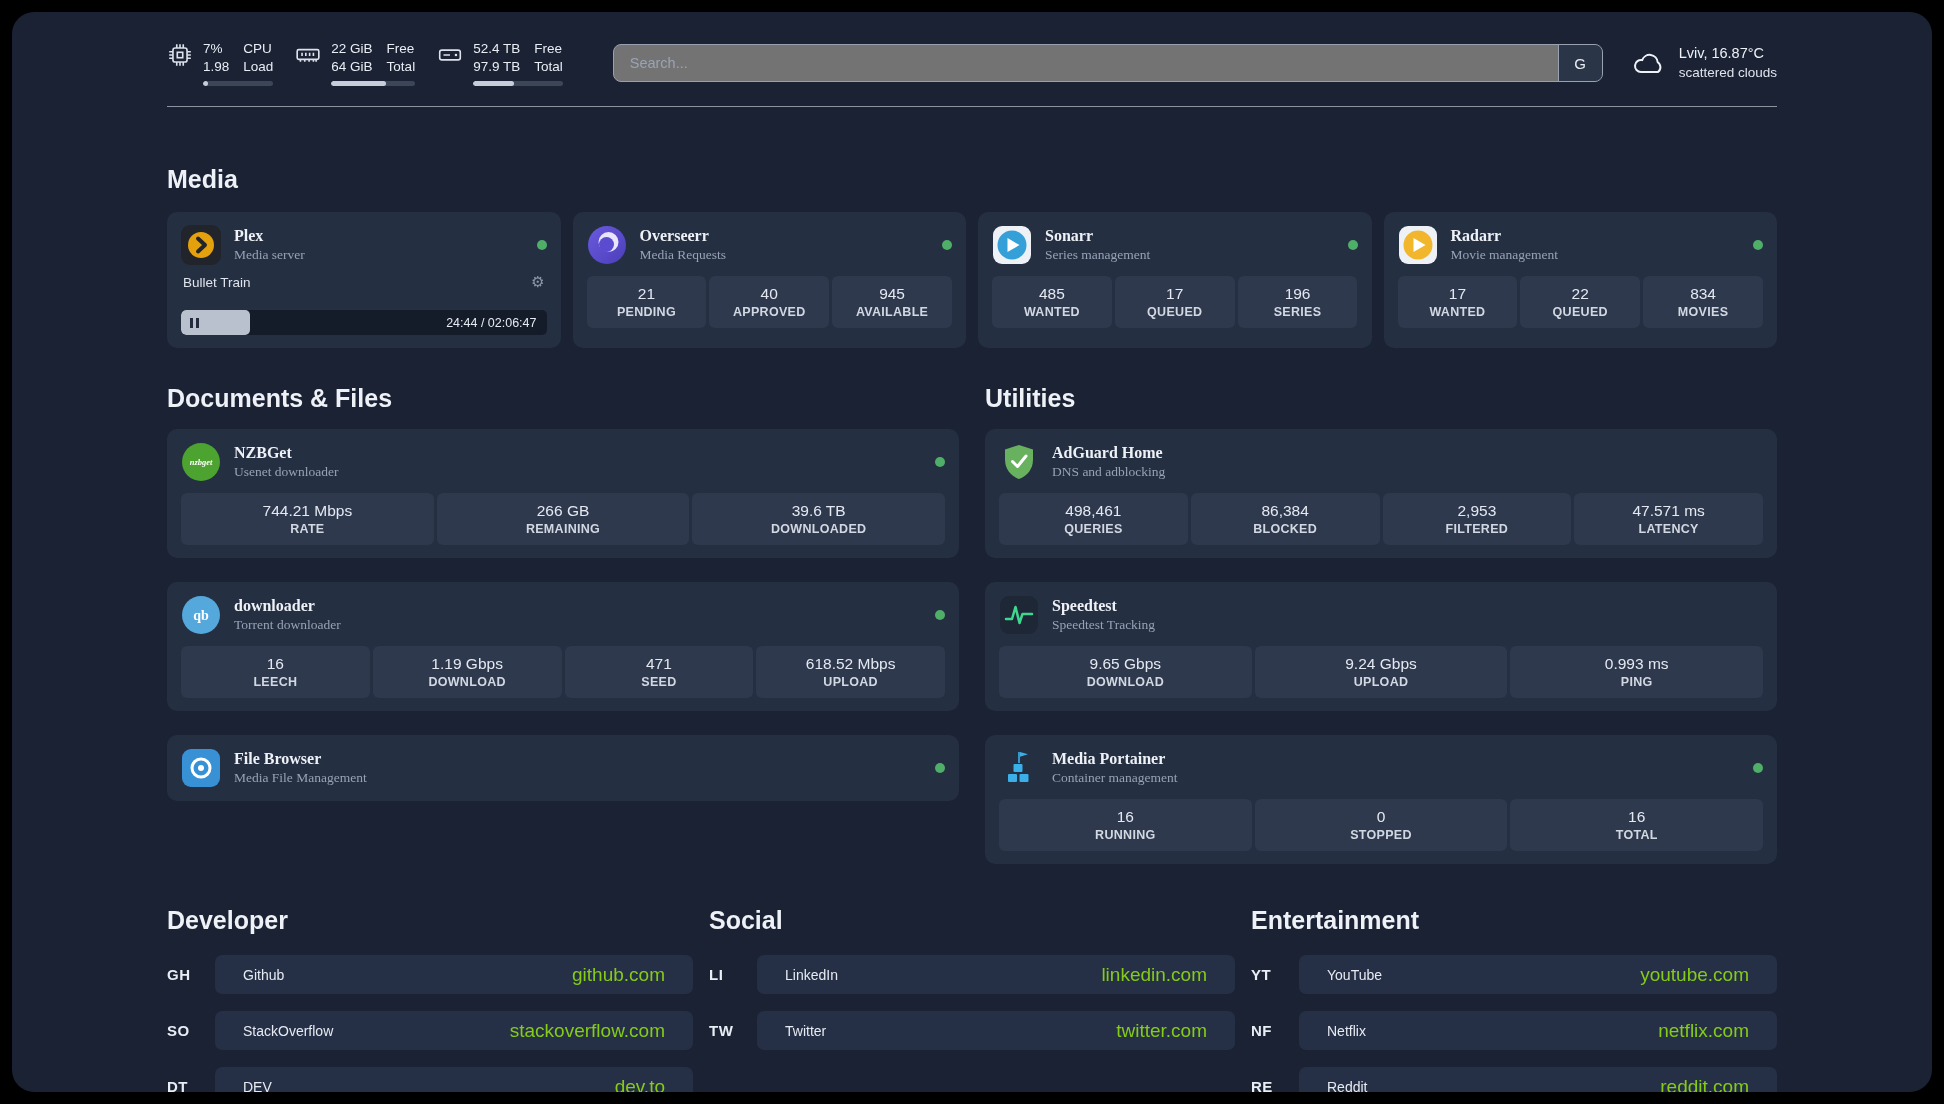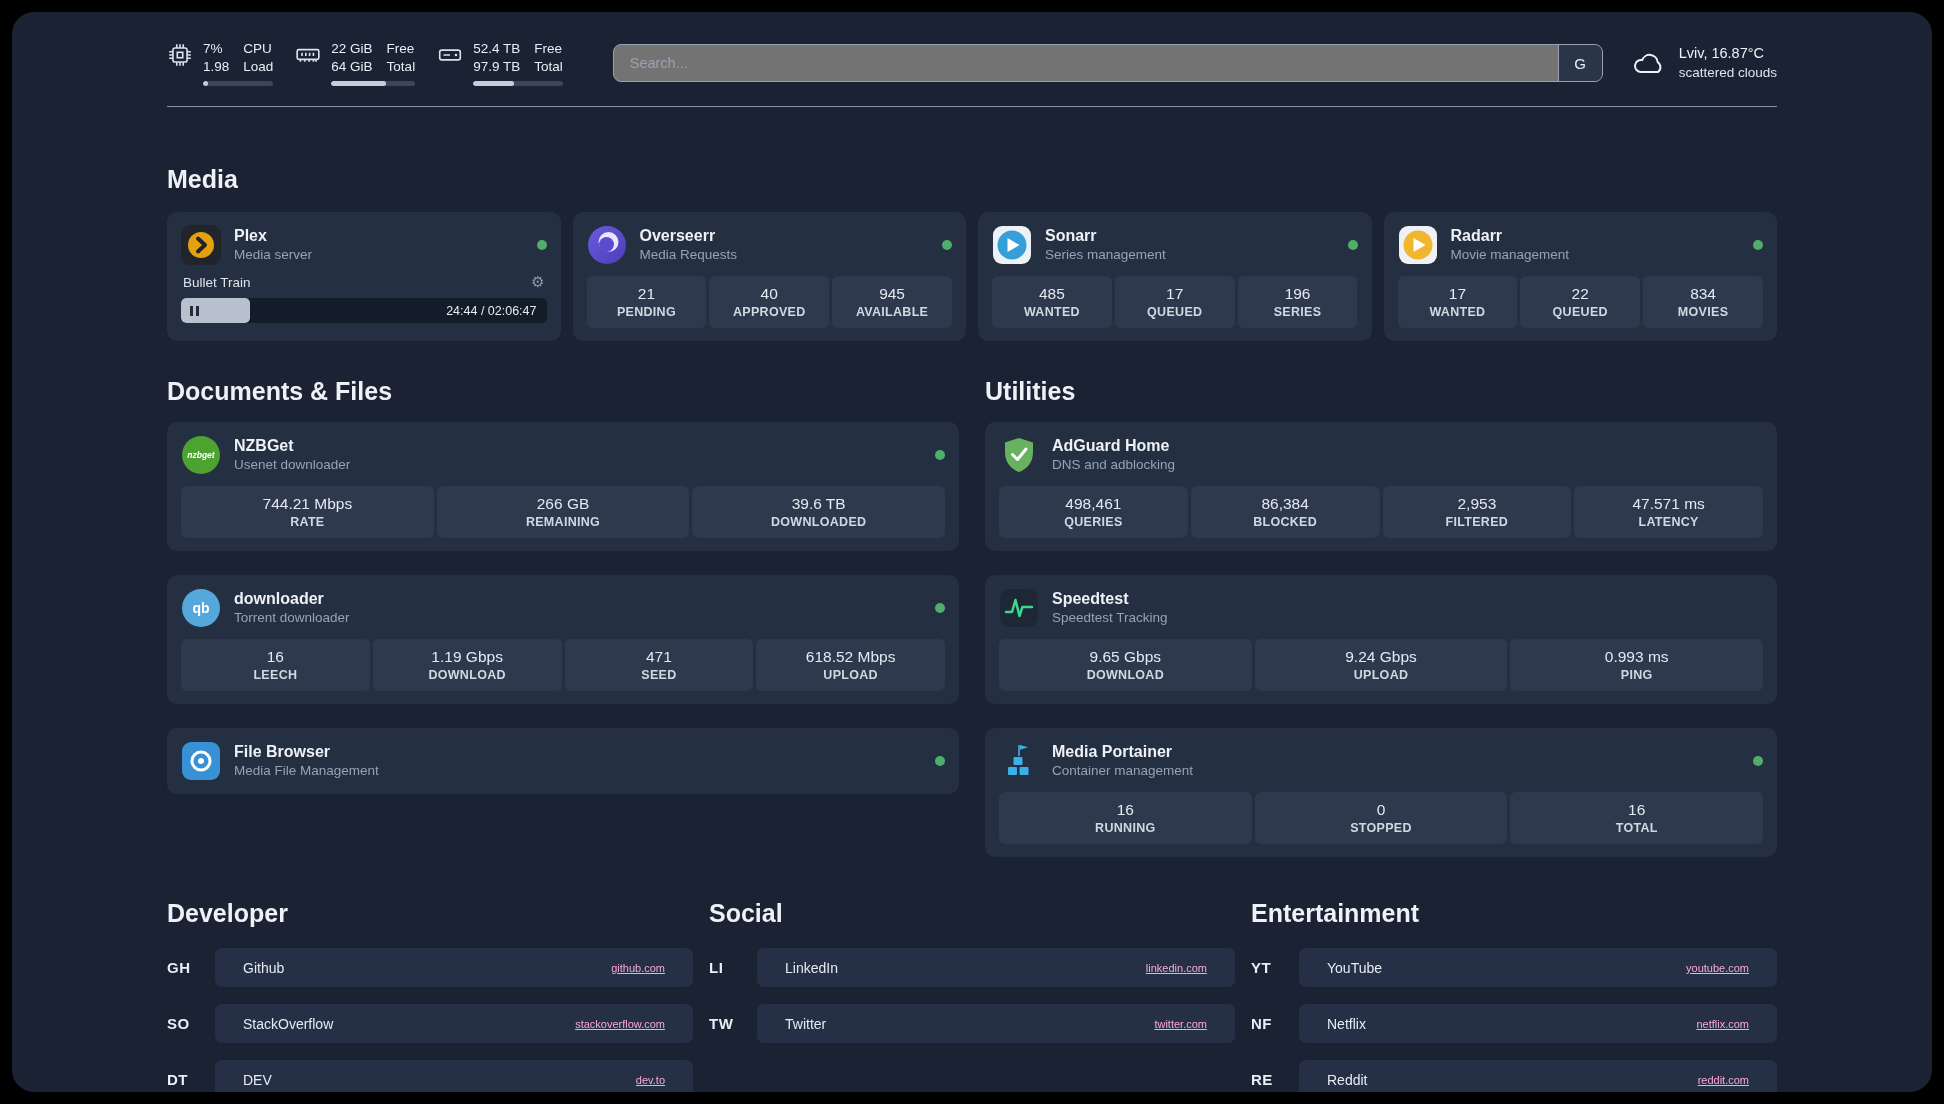--- a/index.html
+++ b/index.html
@@ -31,36 +31,36 @@
   .weather-text .cond { font-size:13.5px; color:#dfe4ec; }
 
   .divider { margin-top:20px; border-top:1.5px solid rgba(235,240,248,.55); }
 
   
   .section-title { font-size:25px; font-weight:700; color:#eef1f6; }
   .media-title { margin:58px 0 18px; }
   .media-row { display:grid; grid-template-columns:repeat(4,1fr); gap:12px; }
 
   .card { background:#252f42; border-radius:10px; padding:13px 14px; cursor:pointer; }
-  .card-head { display:flex; gap:13px; align-items:center; }
+  .card-head { display:flex; gap:13px; align-items:center;font-family:Liberation Serif, serif; }
   .app-icon { width:40px; height:40px; flex:none; display:flex; align-items:center; justify-content:center; }
   .app-meta { display:flex; flex-direction:column; justify-content:center; }
   .app-name { font-size:16px; font-weight:600; color:#eef1f6; line-height:1.25; }
   .app-desc { font-size:13.5px; color:#98a2b6; line-height:1.3; }
   .dot { width:10px; height:10px; border-radius:50%; background:#4fae68; margin-left:auto; flex:none; }
 
   .tiles { display:flex; gap:3px; margin-top:11px; }
   .tile { flex:1; background:#2e394e; border-radius:6px; text-align:center; padding:8px 4px 7px; }
   .tile-v { font-size:15.5px; color:#e4e9f1; line-height:1.3; }
   .tile-l { font-size:12.5px; font-weight:700; color:#d2d8e2; letter-spacing:.3px; line-height:1.35; }
 
   
   .np { margin-top:8px; }
   .np-row { display:flex; justify-content:space-between; align-items:center; font-size:13.5px;
-    color:#dfe4ec; padding:0 2px 7px;margin-top:8px; }
+    color:#dfe4ec; padding:0 2px 19px;margin-top:8px; }
   .np-gear { color:#8d97aa; font-size:15px; cursor:pointer; }
   .np-bar { position:relative; height:25px; background:#141c2a; border-radius:5px; overflow:hidden; }
   .np-fill { position:absolute; left:0; top:0; bottom:0; background:#b9c1ce; border-radius:5px; }
   .np-pause { position:absolute; left:9px; top:50%; transform:translateY(-50%); display:flex; gap:3px; cursor:pointer; }
   .np-pause i { display:block; width:3px; height:10px; background:#222c3e; }
   .np-time { position:absolute; right:10px; top:50%; transform:translateY(-50%); font-size:12.5px; color:#e6eaf1; }
 
   .two-cols { display:grid; grid-template-columns:1fr 1fr; column-gap:26px; }
   .col-title { margin:36px 0 16px; }
   .card-stack { display:flex; flex-direction:column; gap:24px; }
@@ -68,21 +68,21 @@
   
   .bm-section { margin-top:42px; padding-bottom:30px; }
   .bm-grid { display:grid; grid-template-columns:repeat(3,1fr); column-gap:16px; }
   .bm-title { margin-bottom:20px; }
   .bm-list { display:flex; flex-direction:column; gap:17px;margin-top:17px; }
   .bm-row { display:flex; align-items:center; cursor:pointer; }
   .bm-abbr { width:48px; flex:none; font-size:15px; font-weight:700; color:#e9edf4; letter-spacing:.5px; }
   .bm-pill { flex:1; height:39px; background:#253046; border-radius:7px; display:flex; align-items:center;
     justify-content:space-between; padding:0 28px; }
   .bm-name { font-size:14px; color:#e6eaf1; }
-  .bm-url { font-size:11px; color:#f9a8d4;text-decoration:underline; }
+  .bm-url { font-size:19px; color:#84cc16; }
 
   svg { display:block; }
 </style>
 </head>
 <body>
 
 <div class="app">
 <div class="content">
 
   <div class="topbar">

